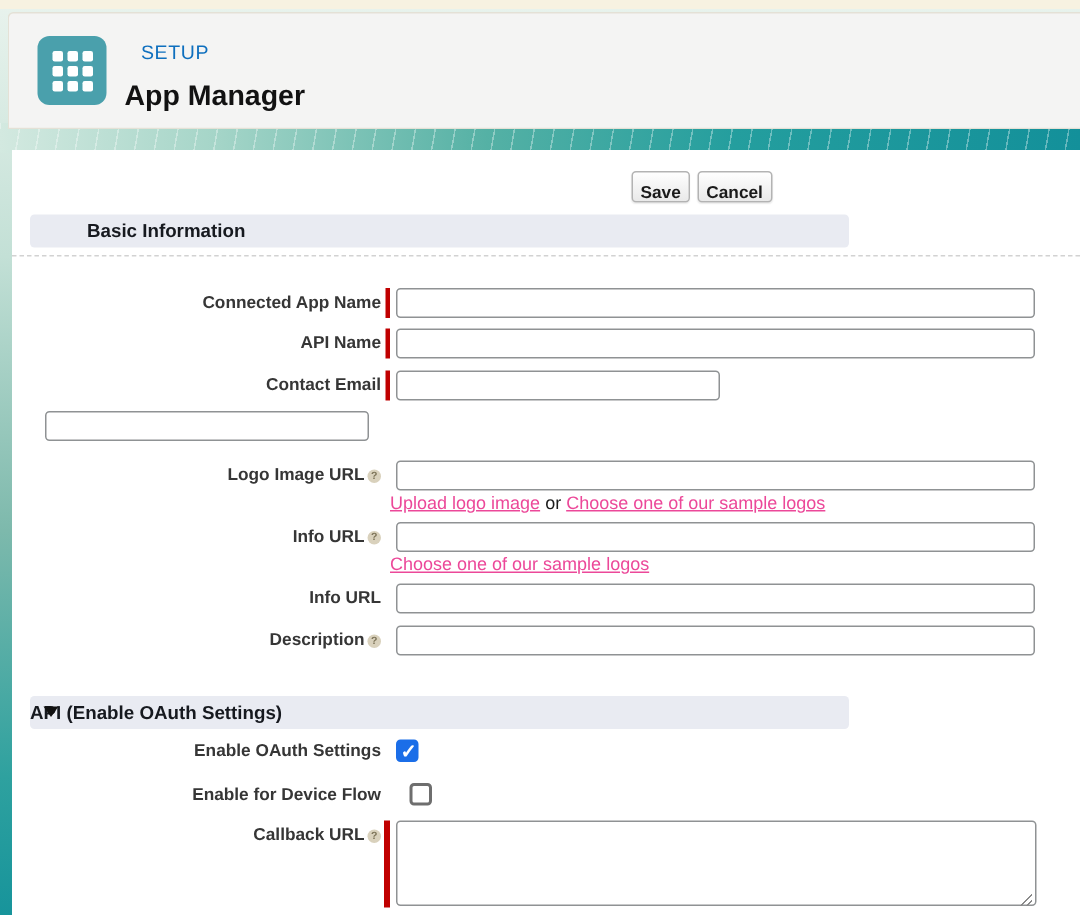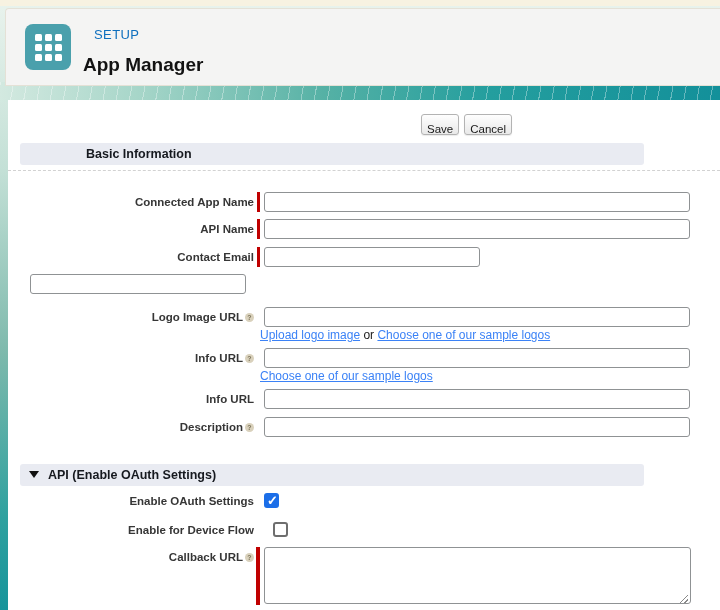--- a/index.html
+++ b/index.html
@@ -46,27 +46,27 @@
   .panel {
     position:absolute; top:100px; left:8px; width:712px; height:510px;
     background:#ffffff;
   }
 
   
   .toolbar { position:absolute; top:14px; left:413px; display:flex; gap:5px; }
   .btn {
     height:21px; padding:8px 5px; font-family:inherit; font-size:11.5px; color:#1a1a1a;
     background:linear-gradient(#fefefe,#e9e9e9); border:1px solid #b3b3b3; border-radius:3px;
-    box-shadow:0 1px 1px rgba(0,0,0,.08); cursor:pointer;
+    box-shadow:0 1px 1px rgba(0,0,0,.08); cursor:pointer;font-weight:bold;
   }
 
   
   .section-bar {
-    position:absolute; left:12px; width:624px; height:22px;
-    background:#e9ebf2; border-radius:3px; display:flex; align-items:center;padding-left:28px;
+    position:absolute; left:12px; width:546px; height:22px;
+    background:#e9ebf2; border-radius:3px; display:flex; align-items:center;
   }
   .section-bar .stitle { font-size:12.5px; font-weight:bold; color:#16191f; }
   .bar-basic { top:43px; }
   .bar-basic .stitle { margin-left:38px; }
   .bar-oauth { top:364px; }
   .bar-oauth .stitle { }
   .disclosure {
     position:absolute; left:9px; top:7px; width:0; height:0; cursor:pointer;
     border-left:5px solid transparent; border-right:5px solid transparent; border-top:7px solid #111;
   }
@@ -87,21 +87,21 @@
   .req-bar { width:3px; height:20px; background:#c00000; }
   .req-bar.tall { width:4px; height:58px; }
   .txt {
     height:20px; border:1px solid #8f9294; border-radius:3px; background:#fff;
     font-family:inherit; font-size:12px; padding:0 4px; margin-left:2px;
   }
   .txt.wide { width:426px; }
   .txt.short { width:216px; }
 
   .links-row { position:absolute; left:252px; font-size:12px; color:#1a1a1a; white-space:nowrap; }
-  .ulink { color:#3b82f6; text-decoration:underline; cursor:pointer; }
+  .ulink { color:#ec4899; text-decoration:underline; cursor:pointer; }
   .plain { text-decoration:none; }
 
   
   .checkbox {
     width:15px; height:15px; margin-top:2px; border:2px solid #6e6e6e; border-radius:3px;
     background:#fff; cursor:pointer; position:relative; display:inline-block;
   }
   .checkbox.checked { background:#1b6ee8; border-color:#1b6ee8; }
   .checkbox.checked::after {
     content:"\2713"; position:absolute; left:1px; top:-2px; color:#fff; font-size:13px; font-weight:bold;

